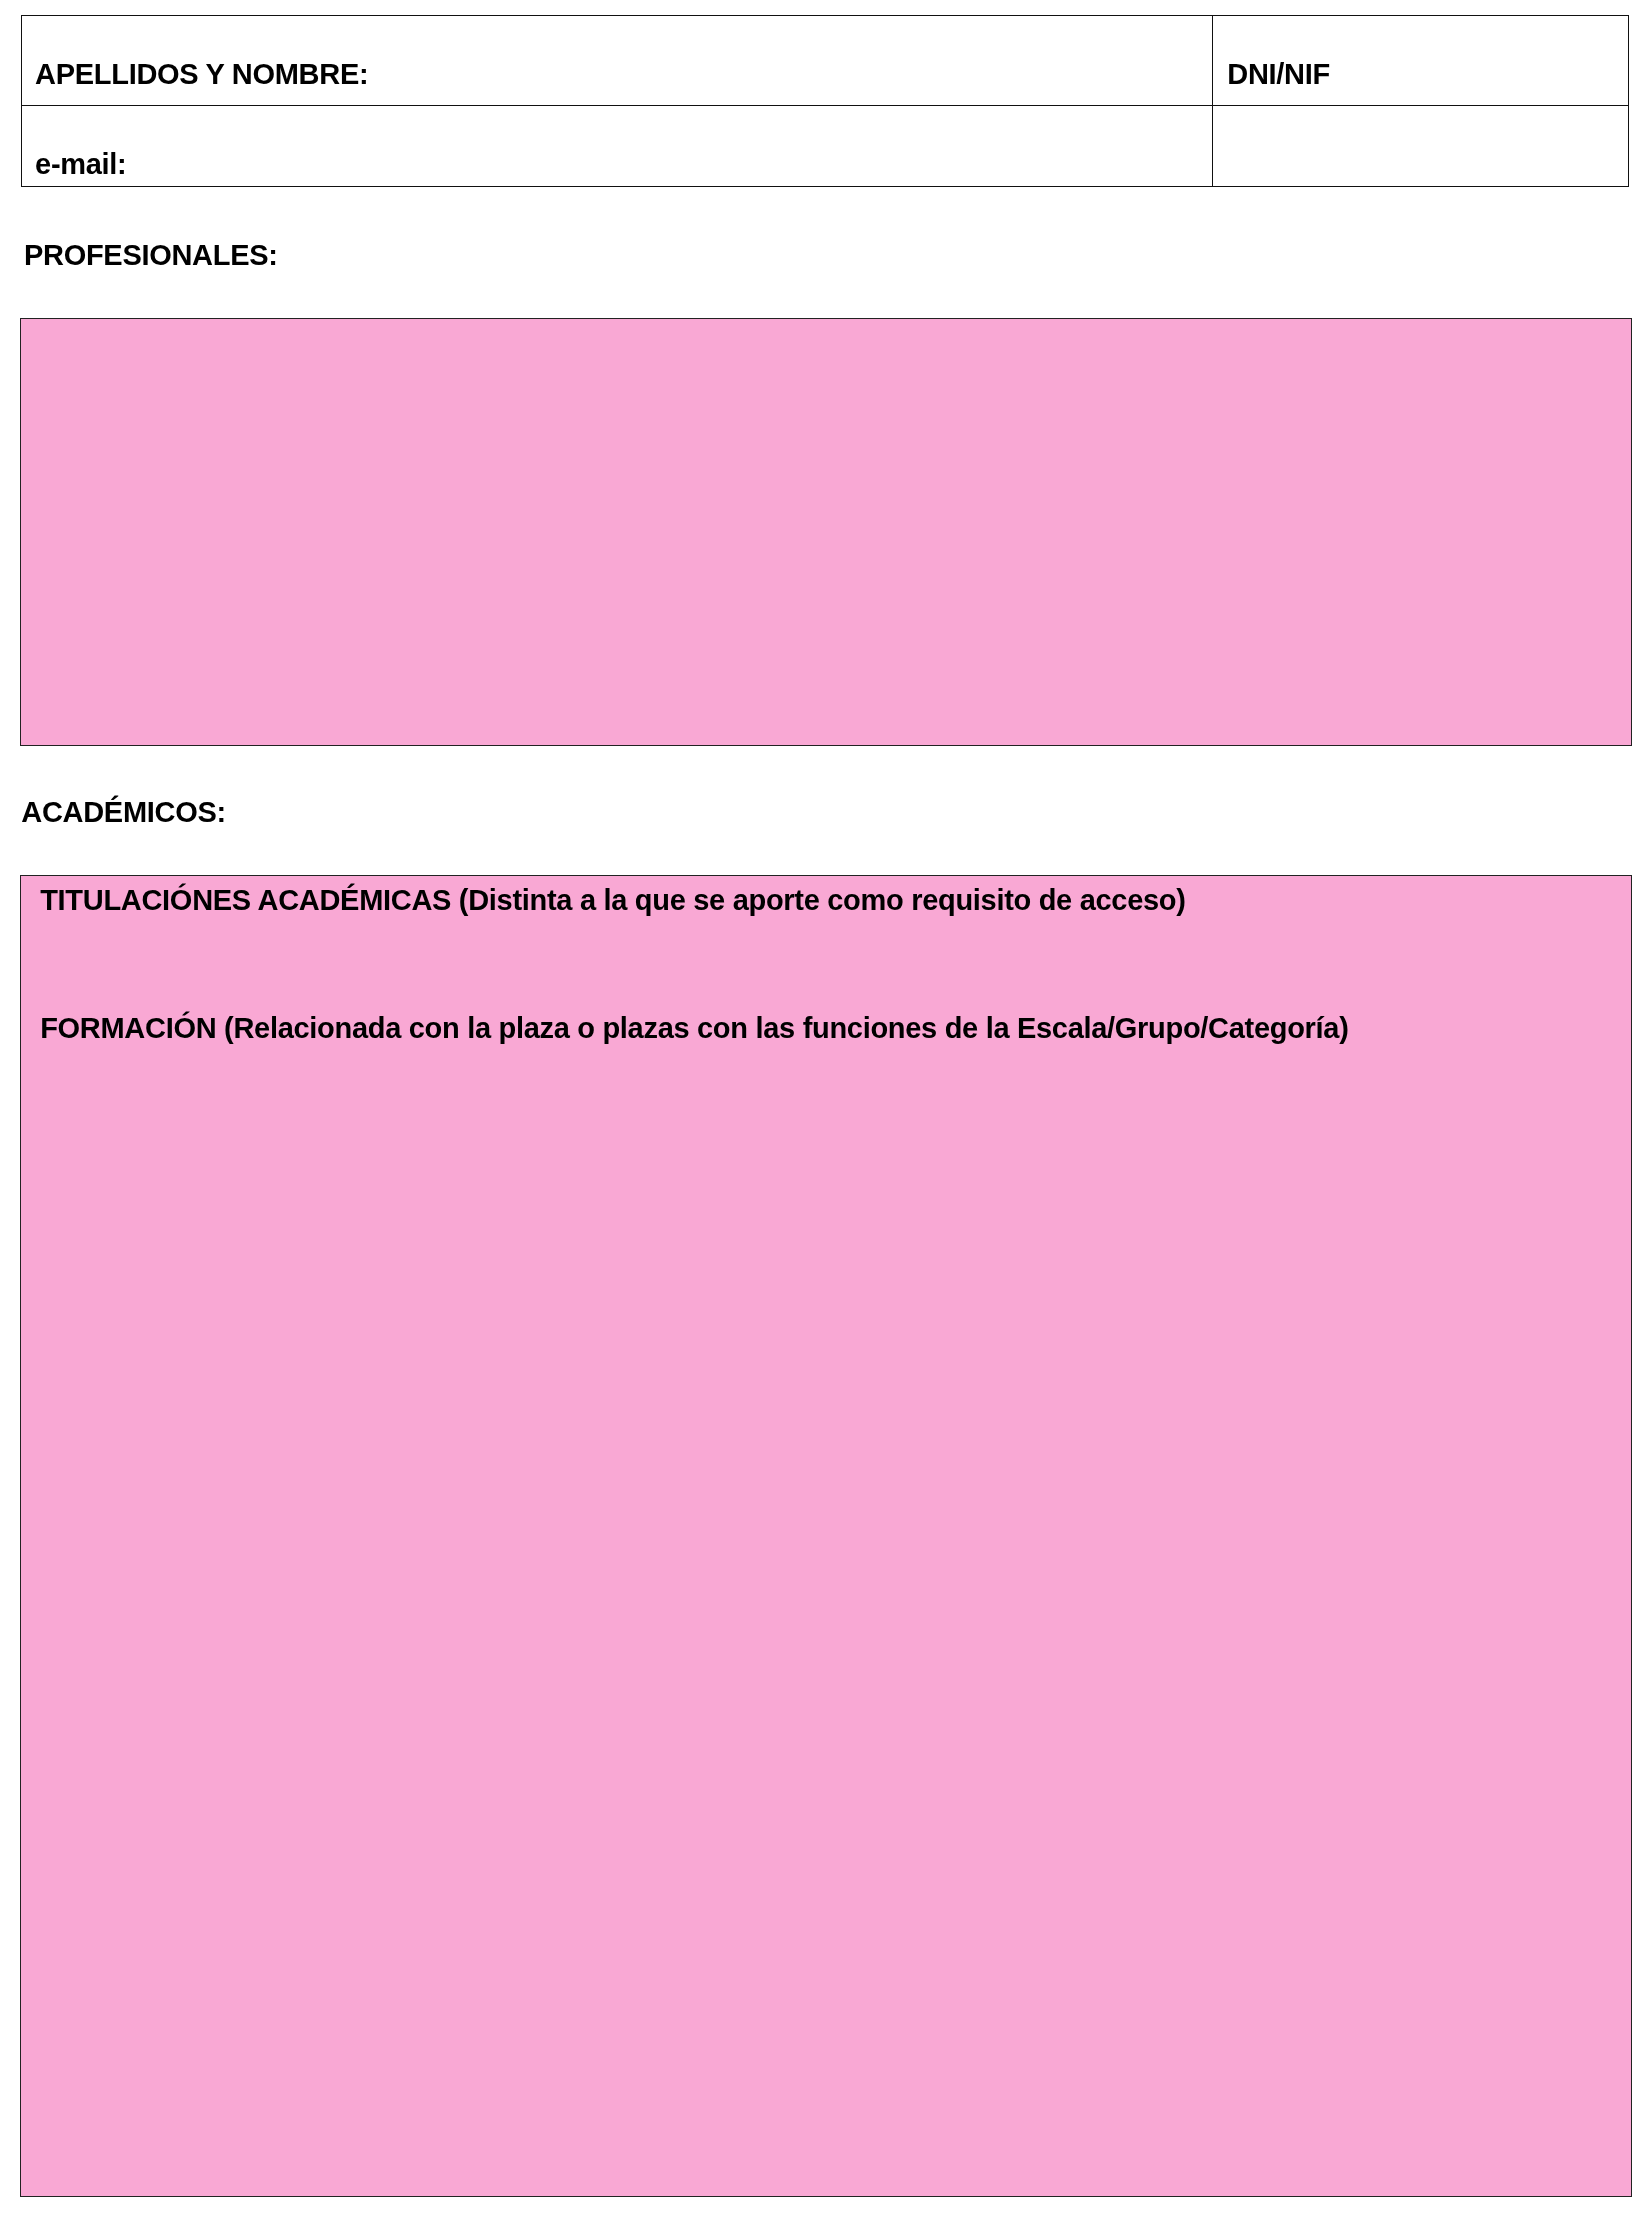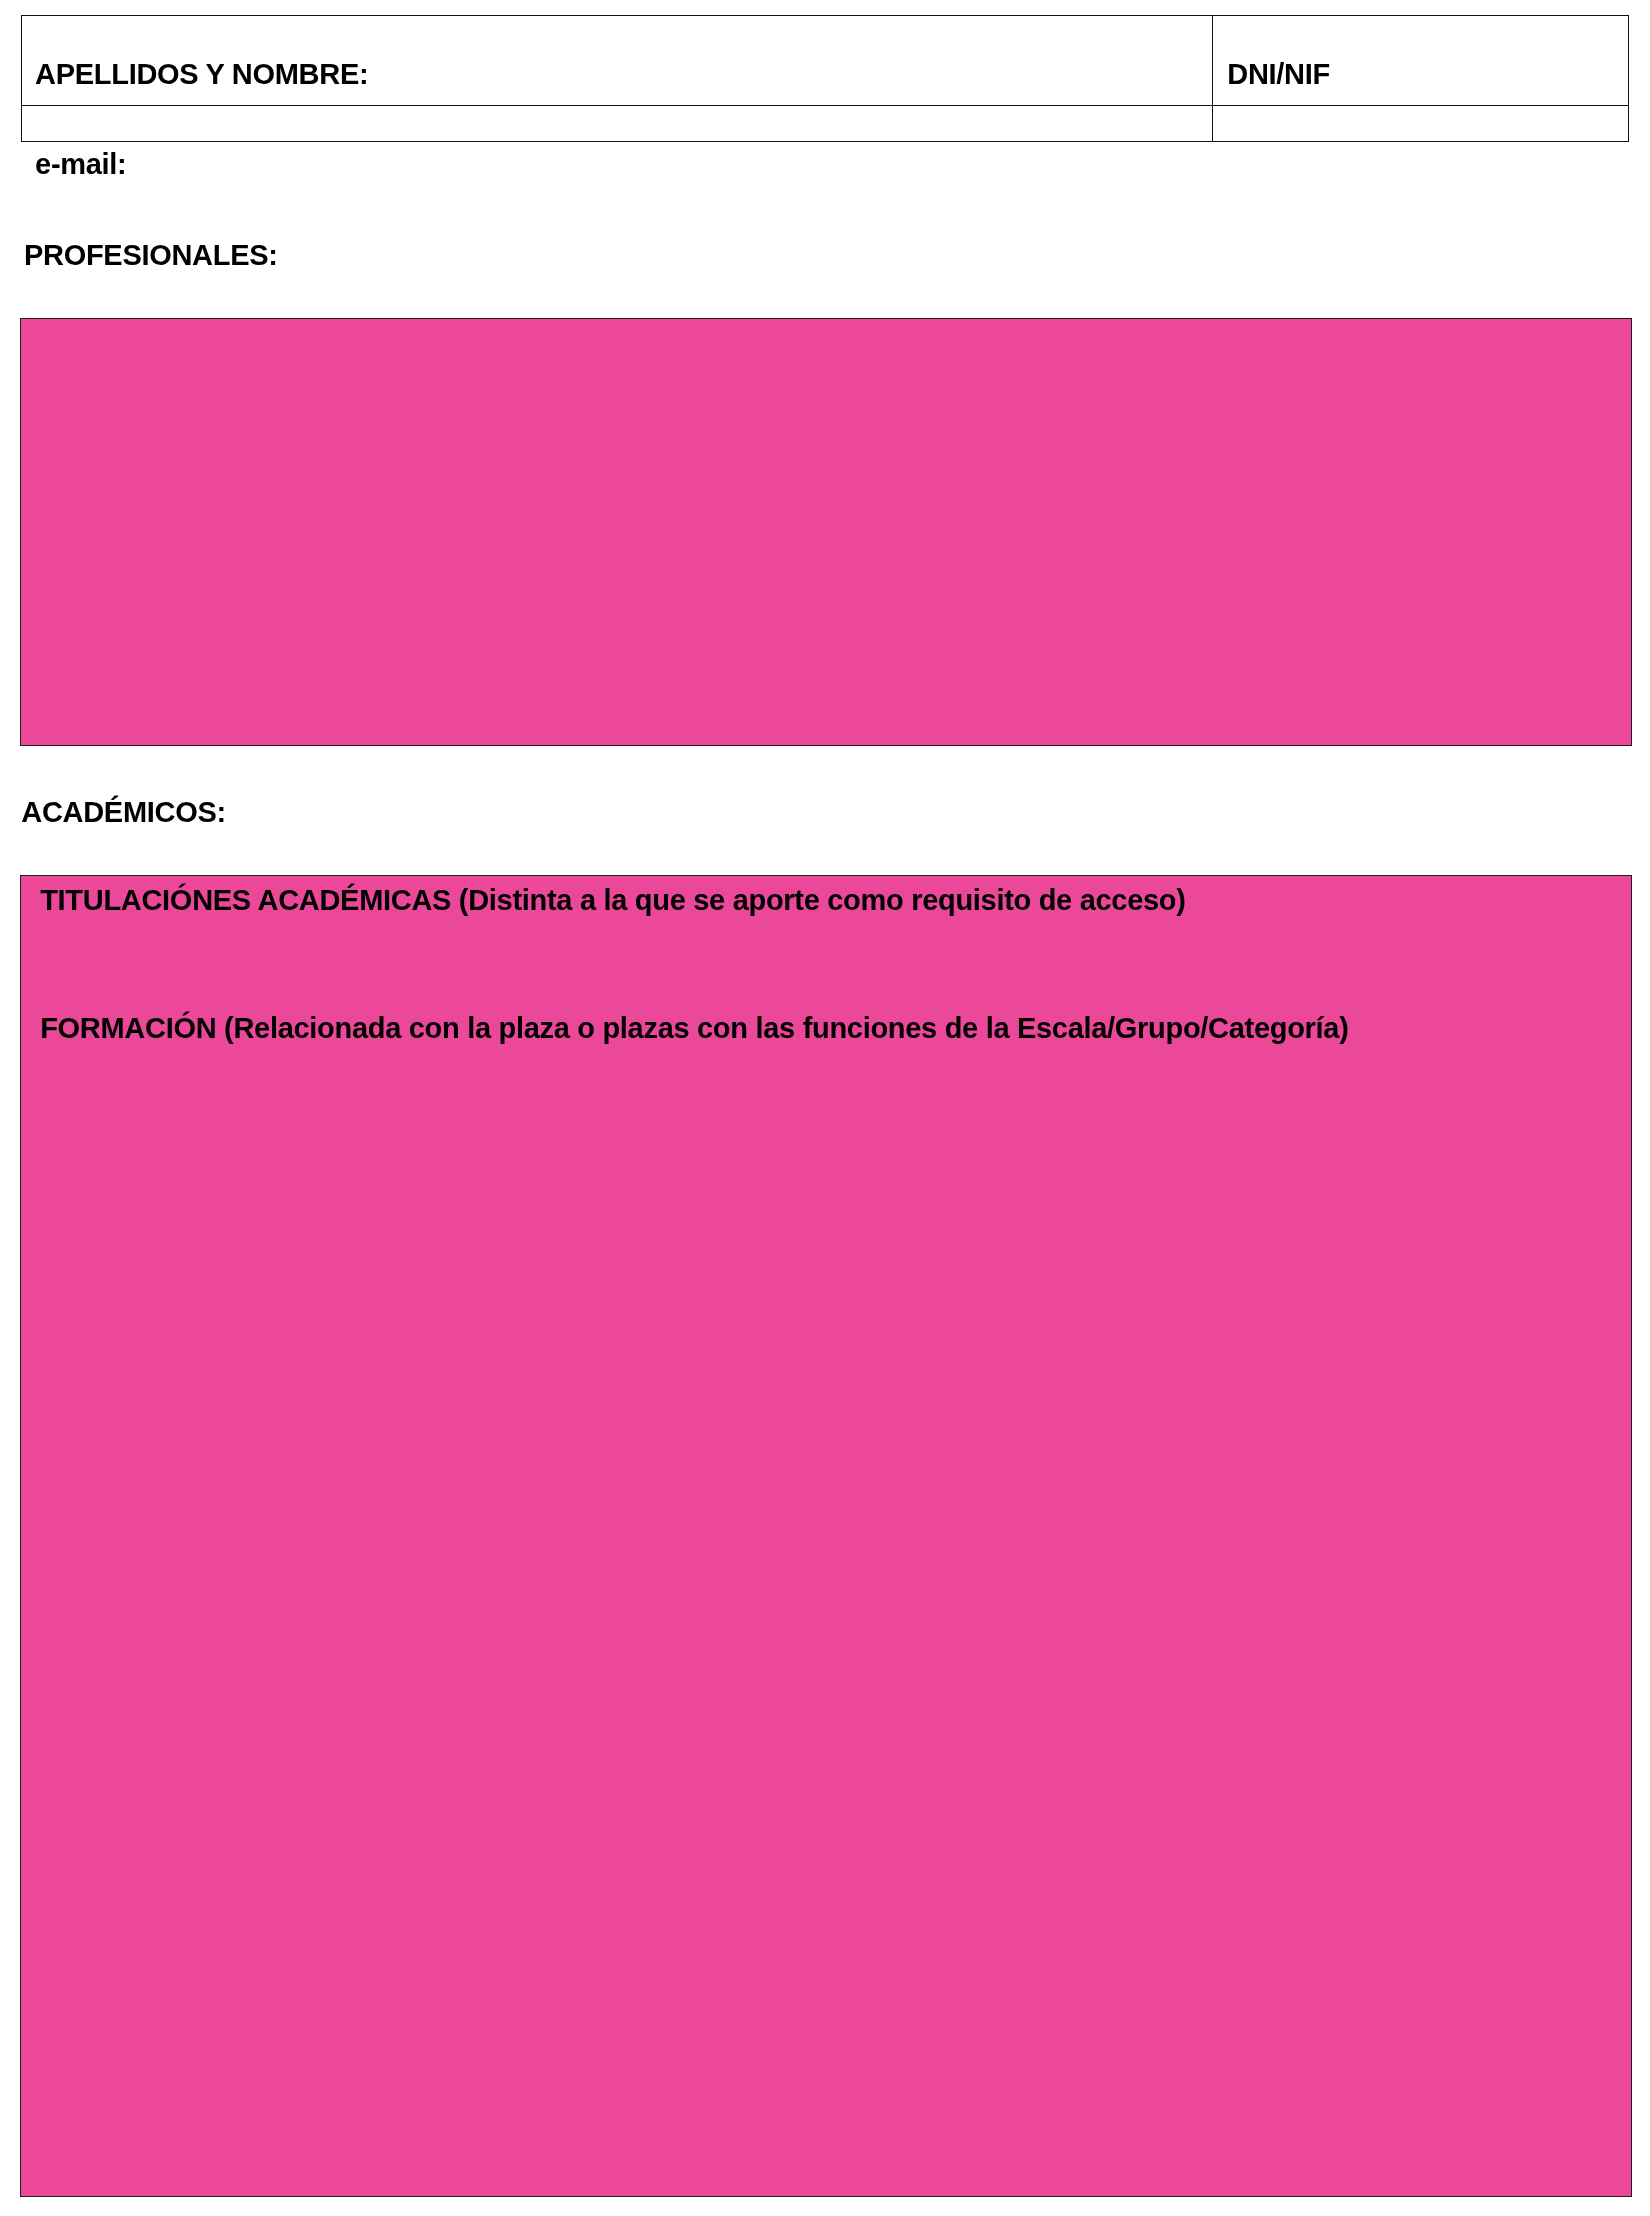--- a/index.html
+++ b/index.html
@@ -22,21 +22,21 @@
     line-height: 29px;
     white-space: nowrap;
     letter-spacing: -0.3px;
   }
   
   .hdr-table {
     position: absolute;
     left: 21.3px;
     top: 15.4px;
     width: 1608px;   
-    height: 127px;   
+    height: 172px;   
     border: 1.7px solid #111;
     box-sizing: border-box;
   }
   .hdr-hline {
     position: absolute;
     left: 0; right: 0;
     top: 89px;      
     height: 0;
     border-top: 1.7px solid #111;
   }
@@ -47,21 +47,21 @@
     width: 0;
     border-left: 1.7px solid #111;
   }
   .cell {
     position: absolute;
   }
   .box {
     position: absolute;
     border: 1.7px solid #222;
     box-sizing: border-box;
-    background: #ec4899;
+    background: #f9a8d4;
   }
 </style>
 </head>
 <body>
 
 <div class="hdr-table">
   <div class="hdr-hline"></div>
   <div class="hdr-vline"></div>
 
   <div class="cell" style="left:0; top:0; width:1190px; height:89px;">

